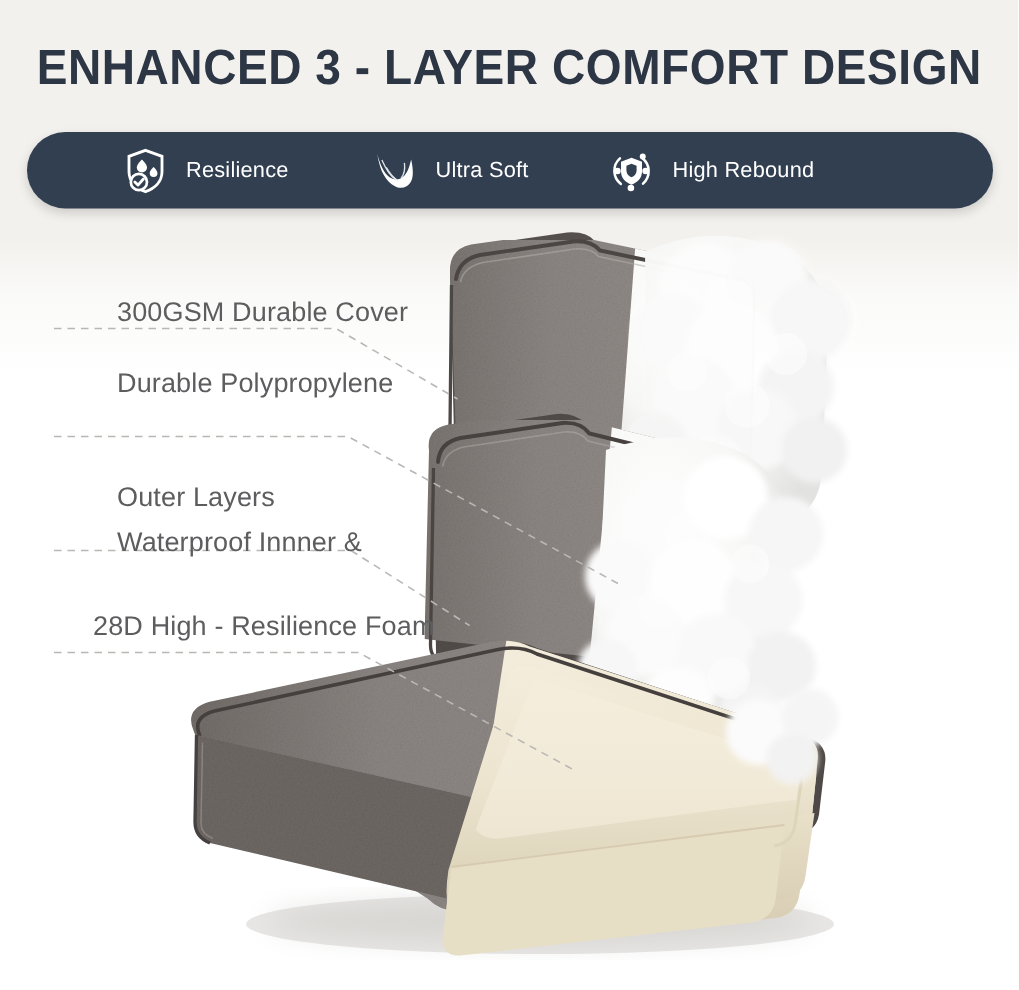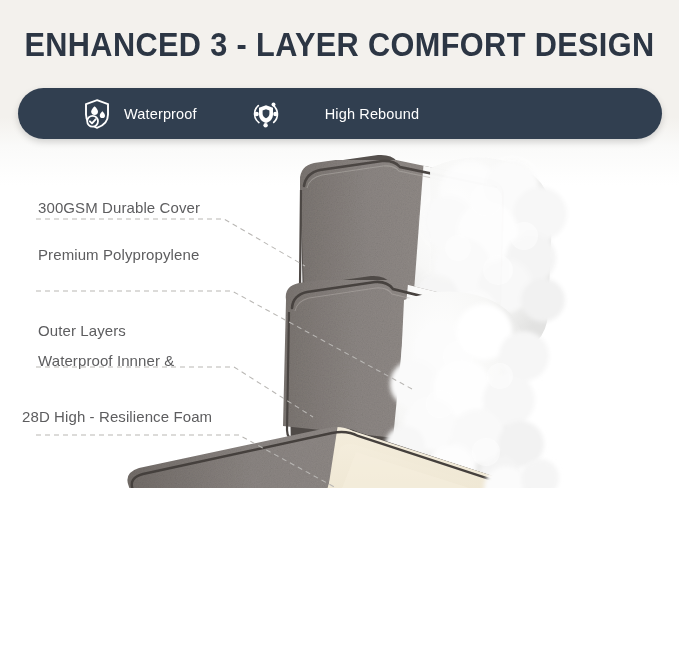--- a/index.html
+++ b/index.html
@@ -2,21 +2,21 @@
 <html><head>
 <meta charset="utf-8">
 <style>
   html,body{margin:0;padding:0;}
   body{
     width:679px;height:660px;overflow:hidden;
     background:#ffffff;
     font-family:"Liberation Sans",sans-serif;
     -webkit-font-smoothing:antialiased;
   }
-  #stage{position:relative;width:679px;height:488px;overflow:hidden;
+  #stage{position:relative;width:679px;height:660px;overflow:hidden;
     background:linear-gradient(#f3f1ed 0%,#f3f1ed 24%,#fafaf9 30%,#ffffff 38%,#ffffff 100%);}
 
   
   #title{
     position:absolute;left:0;top:26px;width:679px;text-align:center;
     font-family:"Liberation Sans",sans-serif;
     font-weight:700;font-size:33px;letter-spacing:.4px;
     color:#2c3644;white-space:nowrap;
     transform:scaleX(.93);transform-origin:50% 50%;
   }
@@ -30,24 +30,24 @@
   }
   .feat{display:flex;align-items:center;height:100%;}
   .feat .ico{width:34px;height:34px;flex:0 0 34px;position:relative;}
   .feat .ico svg{display:block;width:34px;height:34px;}
   .feat .lbl{
     color:#ffffff;font-size:14.5px;font-weight:400;letter-spacing:.15px;
     margin-left:10px;white-space:nowrap;
   }
   #feat0{margin-left:62px;}
   #feat1{margin-left:54px;}
-  #feat2{margin-left:52px;gap:32px;}
-
-  
-  .callout{position:absolute;color:#5d5d5f;font-size:15px;letter-spacing:.1px;line-height:30px;white-space:nowrap;}
+  #feat2{margin-left:52px;}
+
+  
+  .callout{position:absolute;color:#5d5d5f;font-size:18px;letter-spacing:.1px;line-height:30px;white-space:nowrap;margin-left:40px;}
   .callout .ln{display:block;}
 
   
   #leaders{position:absolute;left:0;top:0;width:679px;height:660px;pointer-events:none;}
 
   
   #product{position:absolute;left:0;top:0;width:679px;height:660px;}
   #product svg{display:block;width:679px;height:660px;}
 </style>
 </head>
@@ -62,23 +62,34 @@
     <div class="feat" id="feat0">
       <span class="ico">
         <svg viewBox="0 0 34 34">
           <path d="M17 3.2 L28 7.2 V17.4 c0 6.6-4.6 11.2-11 13.4 C10.6 28.6 6 24 6 17.4 V7.2 Z" fill="none" stroke="#ffffff" stroke-width="1.9"></path>
           <path d="M14.6 9.3 c0 0 3.4 3.1 3.4 5.3 a3.4 3.4 0 0 1-6.8 0 c0-2.2 3.4-5.3 3.4-5.3 z" fill="#ffffff"></path>
           <path d="M22.4 14.3 c0 0 2.6 2.4 2.6 4.1 a2.6 2.6 0 0 1-5.2 0 c0-1.7 2.6-4.1 2.6-4.1 z" fill="#ffffff"></path>
           <circle cx="12.6" cy="24.3" r="5.4" fill="#313f50" stroke="#ffffff" stroke-width="1.8"></circle>
           <path d="M9.9 24.3 l2.1 2.1 l3.6-4.1" fill="none" stroke="#ffffff" stroke-width="1.9" stroke-linecap="round" stroke-linejoin="round"></path>
         </svg>
       </span>
-      <span class="lbl">Waterproof</span>
+      <span class="lbl">Resilience</span>
     </div>
 
+    <div class="feat" id="feat1">
+      <span class="ico">
+        <svg viewBox="0 0 34 34">
+          <path d="M5.5 5.5 c1.4 8.6 3.6 15.6 9.6 20.3 c4.8 3.7 9.6 3 12.4-.9 c2.4-3.4 2-9.4.6-15.6 c-1.2 5.2-2.6 9-5.2 11.4 c-2.6 2.4-6.2 2.6-9.4.3 C9.9 18.3 7.3 12.6 5.5 5.5 Z" fill="#ffffff"></path>
+          <path d="M8.6 9.6 c2.6 6 5.4 10.7 9.4 13.2" fill="none" stroke="#dfe3e8" stroke-width=".9"></path>
+          <path d="M11.5 14.6 c2.4 4.2 4.6 6.9 7.6 8.6" fill="none" stroke="#dfe3e8" stroke-width=".9"></path>
+          <path d="M23.6 11.6 c.6 4.4-.2 7.8-2.2 10.2" fill="none" stroke="#dfe3e8" stroke-width=".9"></path>
+        </svg>
+      </span>
+      <span class="lbl">Ultra Soft</span>
+    </div>
 
     <div class="feat" id="feat2">
       <span class="ico">
         <svg viewBox="0 0 34 34">
           <path d="M17 8.2 L24 10.8 V17.4 c0 4.3-3 7.3-7 8.7 c-4-1.4-7-4.4-7-8.7 V10.8 Z" fill="#ffffff"></path>
           <path d="M17 12.2 l3.4 1.3 v3.2 c0 2.2-1.5 3.8-3.4 4.5 c-1.9-.7-3.4-2.3-3.4-4.5 v-3.2 Z" fill="#313f50"></path>
           <path d="M9.3 8.6 A11 11 0 0 0 9.9 25.6" fill="none" stroke="#ffffff" stroke-width="1.7" stroke-linecap="round"></path>
           <path d="M24.7 25.4 A11 11 0 0 0 24.1 8.4" fill="none" stroke="#ffffff" stroke-width="1.7" stroke-linecap="round"></path>
           <circle cx="7.6" cy="17" r="2.2" fill="#ffffff"></circle>
           <circle cx="26.4" cy="17" r="2.2" fill="#ffffff"></circle>
@@ -267,21 +278,21 @@
       <path d="M36 367 L234 367 L313 417"></path>
       <path d="M36 435 L239 435 L382 513"></path>
     </g>
   </svg>
 
   <div class="callout" style="left:38px;top:193px;">
     <span class="ln">300GSM Durable Cover</span>
   </div>
 
   <div class="callout" style="left:38px;top:240px;">
-    <span class="ln">Premium Polypropylene</span>
+    <span class="ln">Durable Polypropylene</span>
   </div>
 
   <div class="callout" style="left:38px;top:316px;">
     <span class="ln">Outer Layers</span>
     <span class="ln">Waterproof Innner &amp;</span>
   </div>
 
   <div class="callout" style="left:22px;top:402px;">
     <span class="ln">28D High - Resilience Foam</span>
   </div>

